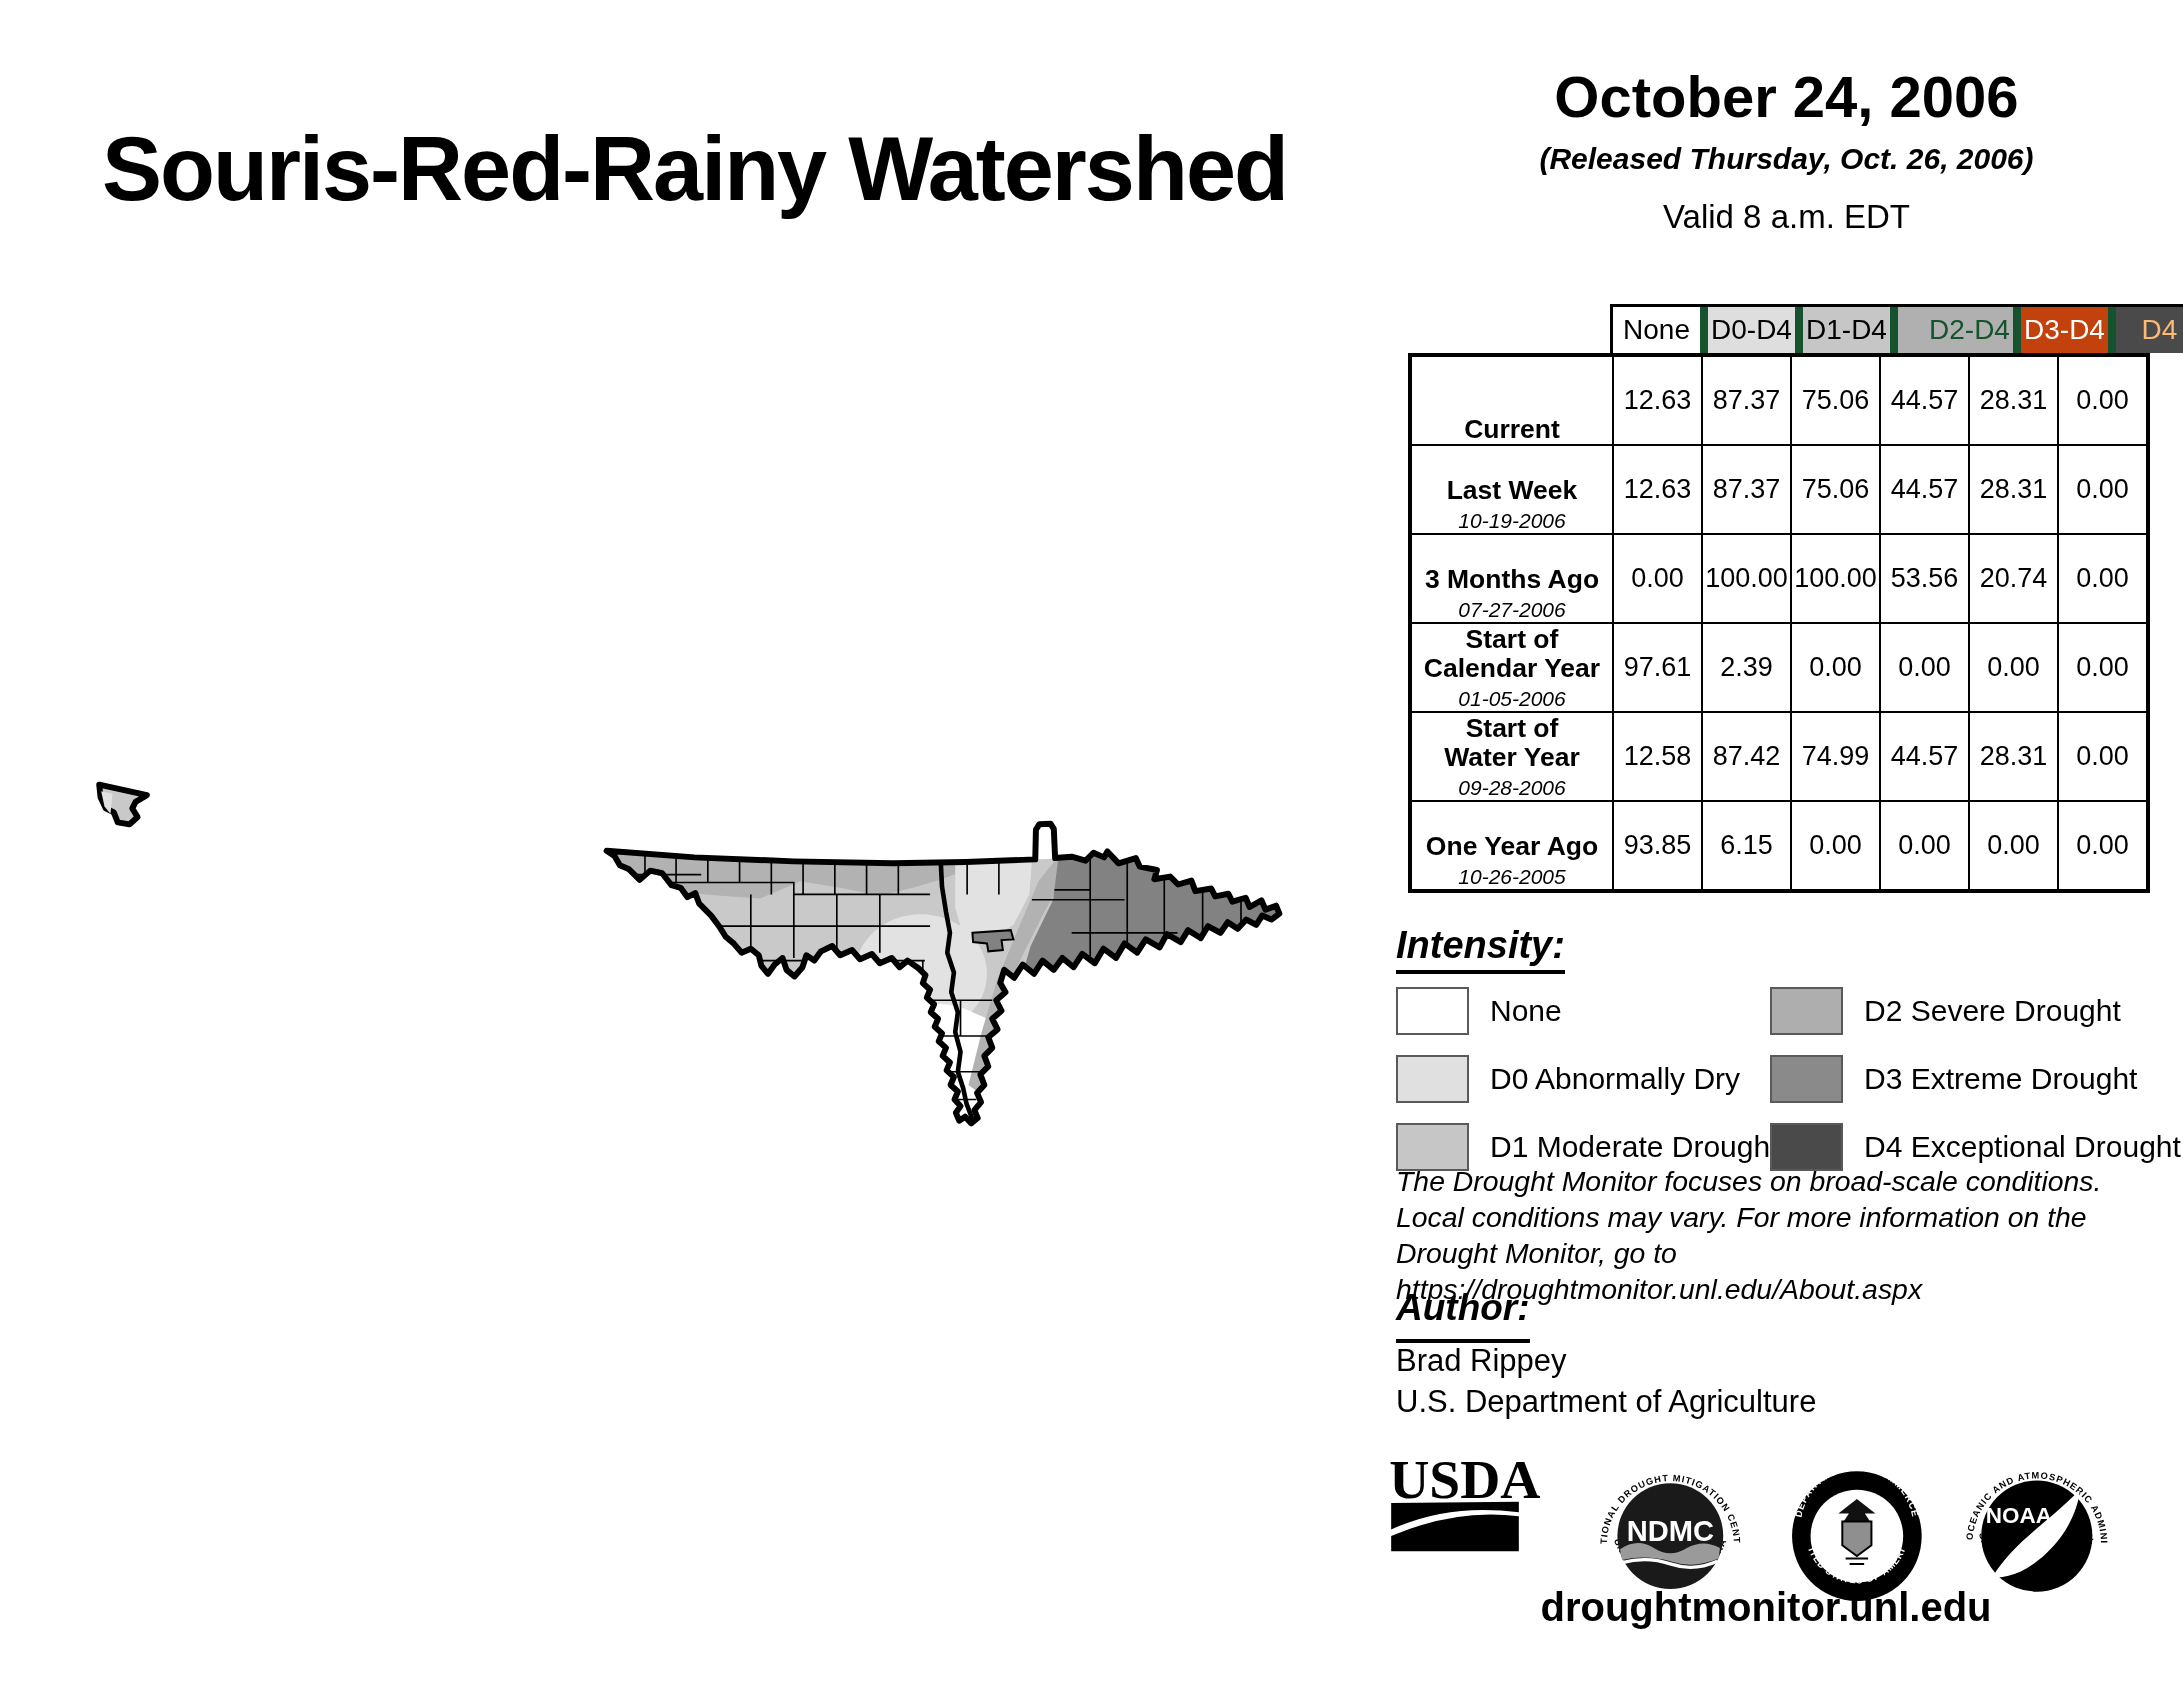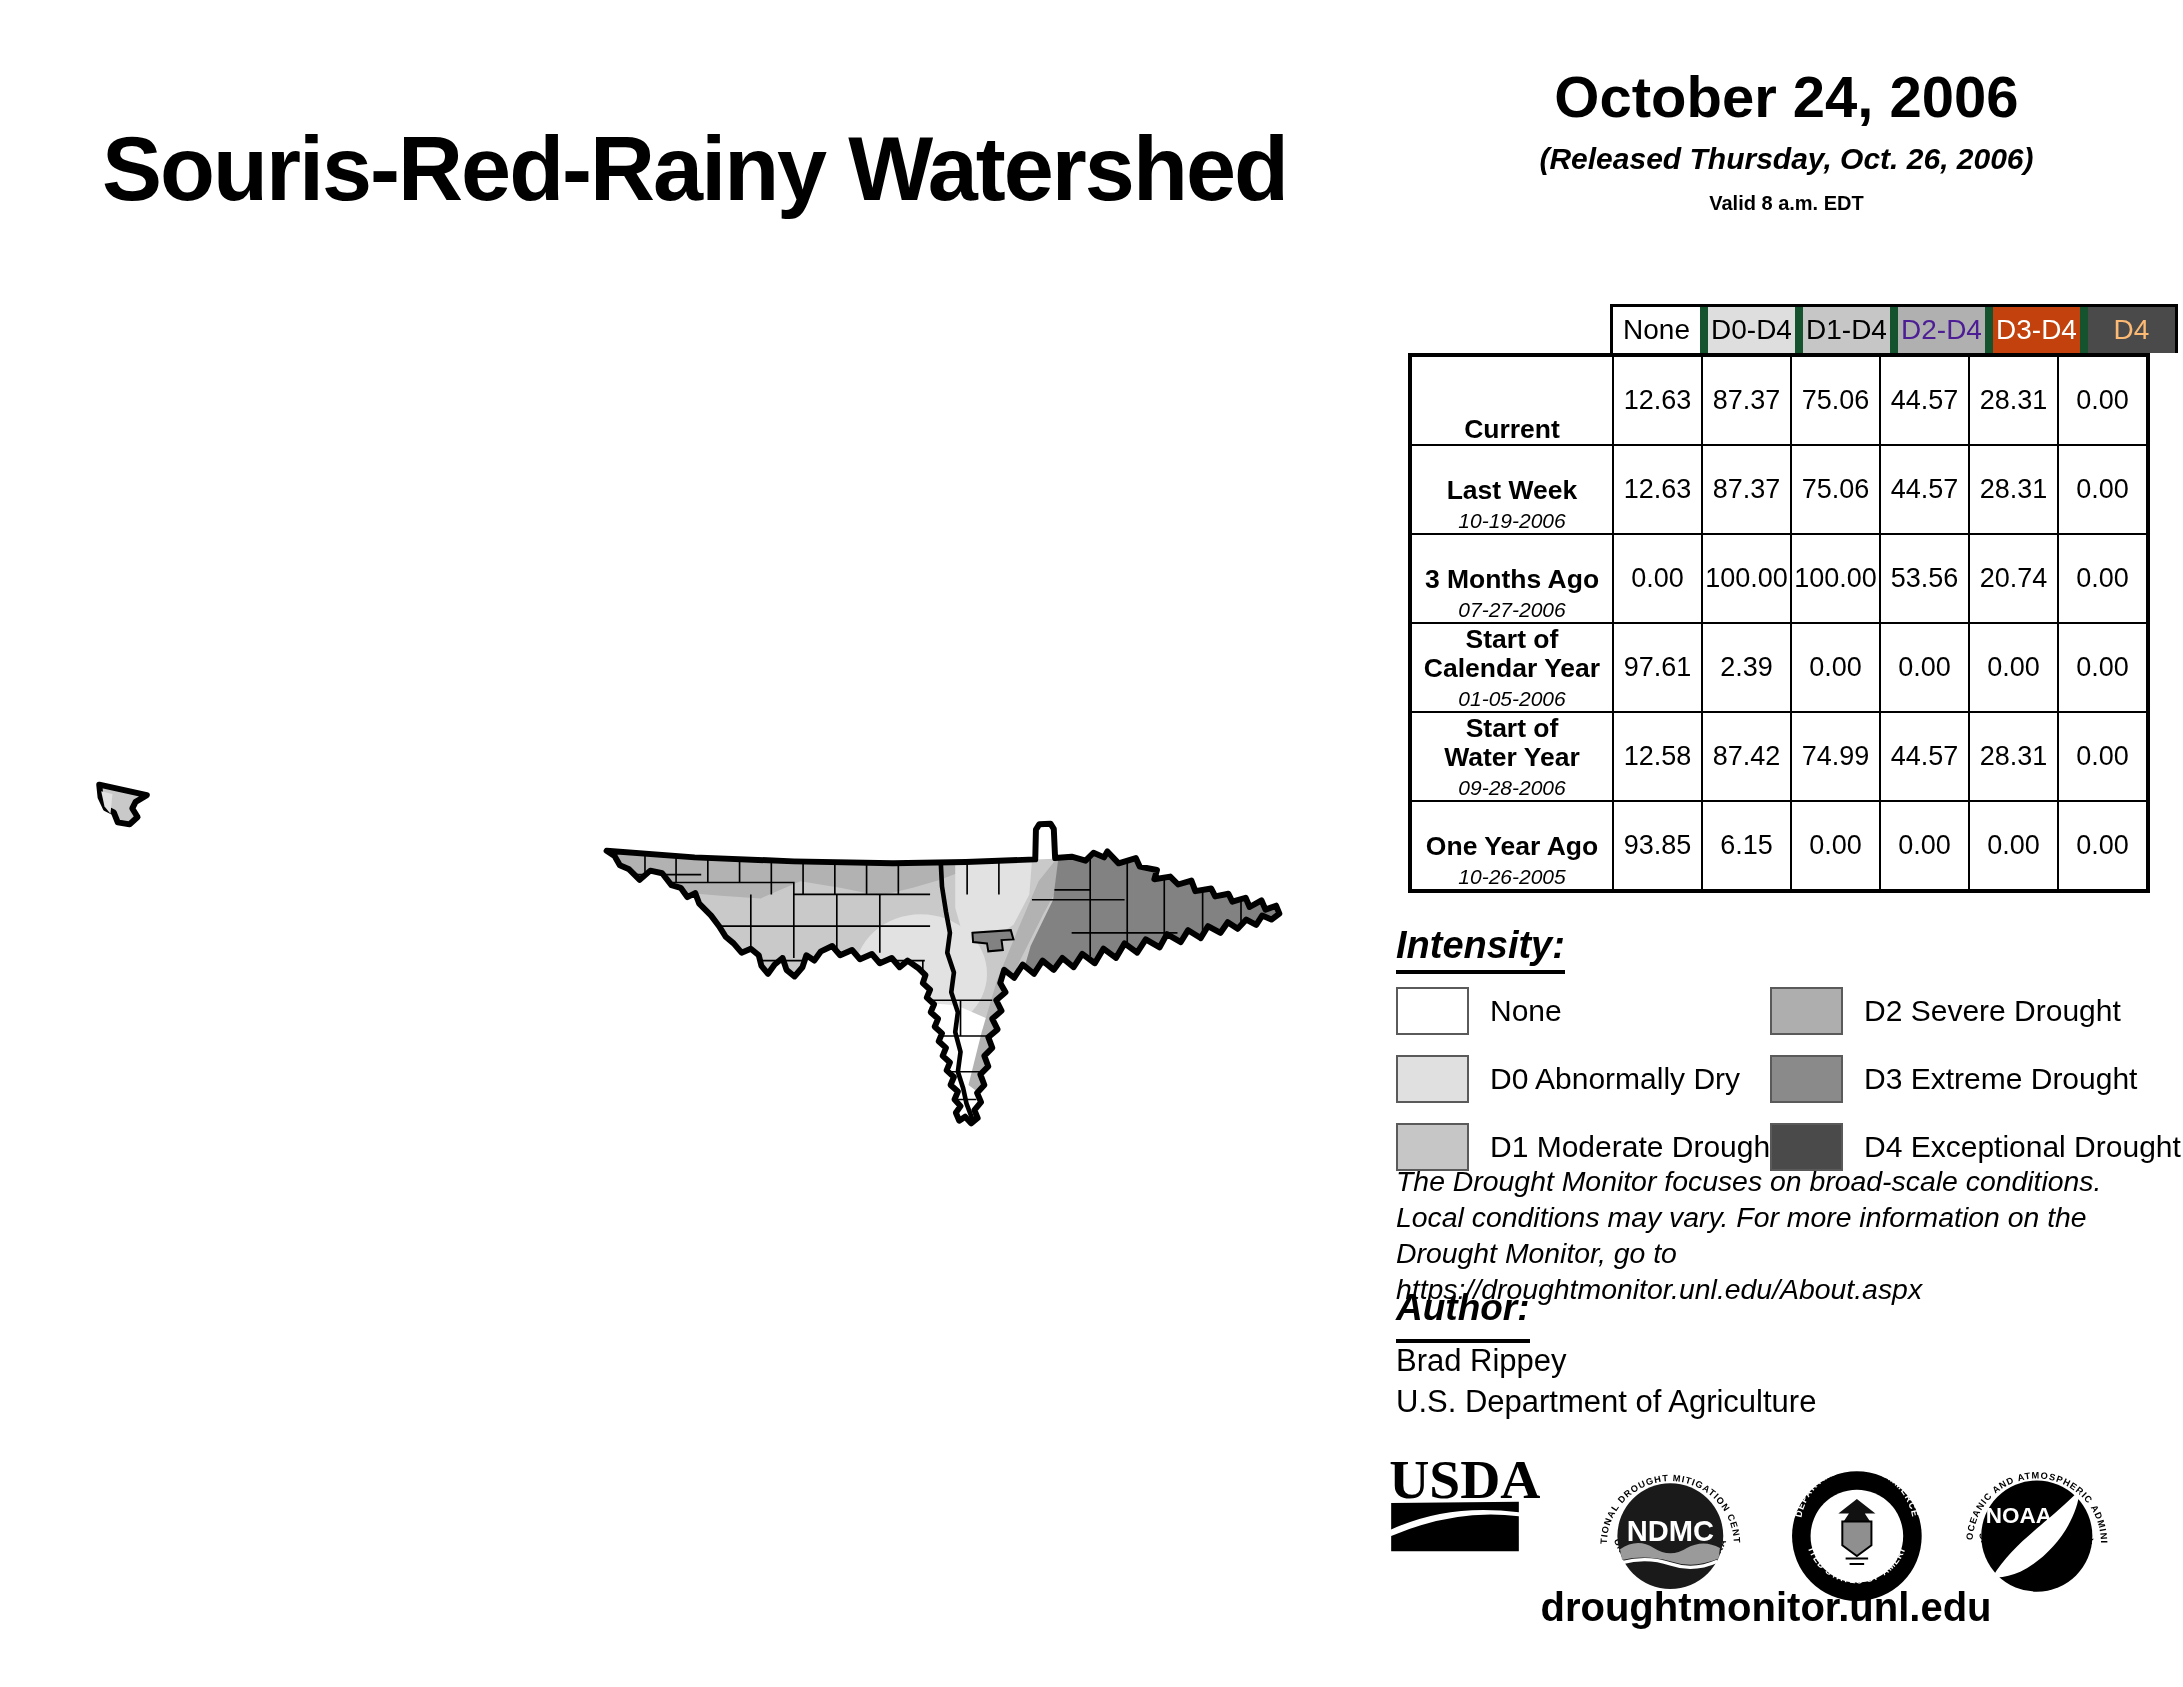--- a/index.html
+++ b/index.html
@@ -8,21 +8,21 @@
   .abs{position:absolute;}
   
   #program-title{left:0;top:42px;width:1389px;text-align:center;
      font-size:61px;font-weight:bold;font-style:italic;}
   #region-title{left:0;top:118px;width:1389px;text-align:center;
      font-size:90px;font-weight:bold;letter-spacing:-2px;}
   
   #date-block{left:1416px;top:63px;width:741px;text-align:center;}
   #map-date{font-size:58px;font-weight:bold;}
   #released{font-size:30px;font-weight:bold;font-style:italic;margin-top:12px;}
-  #valid{font-size:20px;font-weight:bold;margin-top:16px;}
+  #valid{font-size:33px;font-weight:normal;margin-top:22px;}
   
   #table-caption{left:1608px;top:263px;width:549px;text-align:center;
      font-size:32px;font-style:italic;}
   #drought-table{left:1408px;top:304px;}
   #table-header-row{display:flex;margin-left:202px;border:3.3px solid #000;border-bottom:none;width:fit-content;}
   .hcell{width:87px;height:46px;display:flex;align-items:center;justify-content:center;
      font-size:28px;border-left:8px solid #14532d;}
   .hcell:first-child{border-left:none;}
   #table-body{border:4px solid #000;width:fit-content;}
   .trow{display:flex;height:87px;border-top:2.6px solid #000;}
@@ -147,21 +147,21 @@
     <div id="map-date">October 24, 2006</div>
     <div id="released">(Released Thursday, Oct. 26, 2006)</div>
     <div id="valid">Valid 8 a.m. EDT</div>
   </div>
 
   <div class="abs" id="drought-table">
     <div id="table-header-row">
         <div class="hcell" style="background: rgb(255, 255, 255); color: rgb(0, 0, 0);">None</div>
         <div class="hcell" style="background: rgb(222, 222, 222); color: rgb(0, 0, 0);">D0-D4</div>
         <div class="hcell" style="background: rgb(198, 198, 198); color: rgb(0, 0, 0);">D1-D4</div>
-        <div class="hcell" style="background: rgb(176, 176, 176); color: #4c1d95;">D2-D4</div>
+        <div class="hcell" style="background: rgb(176, 176, 176); color: #14532d; padding-left: 28px;">D2-D4</div>
         <div class="hcell" style="background: #c2410c; color: rgb(255, 255, 255);">D3-D4</div>
         <div class="hcell" style="background: rgb(74, 74, 74); color: #fdba74;">D4</div>
       </div>
     <div id="table-body">
         <div class="trow">
           <div class="lcell">
             <div class="rlabel">Current</div>
           </div>
           <div class="vcell">12.63</div>
           <div class="vcell">87.37</div>

